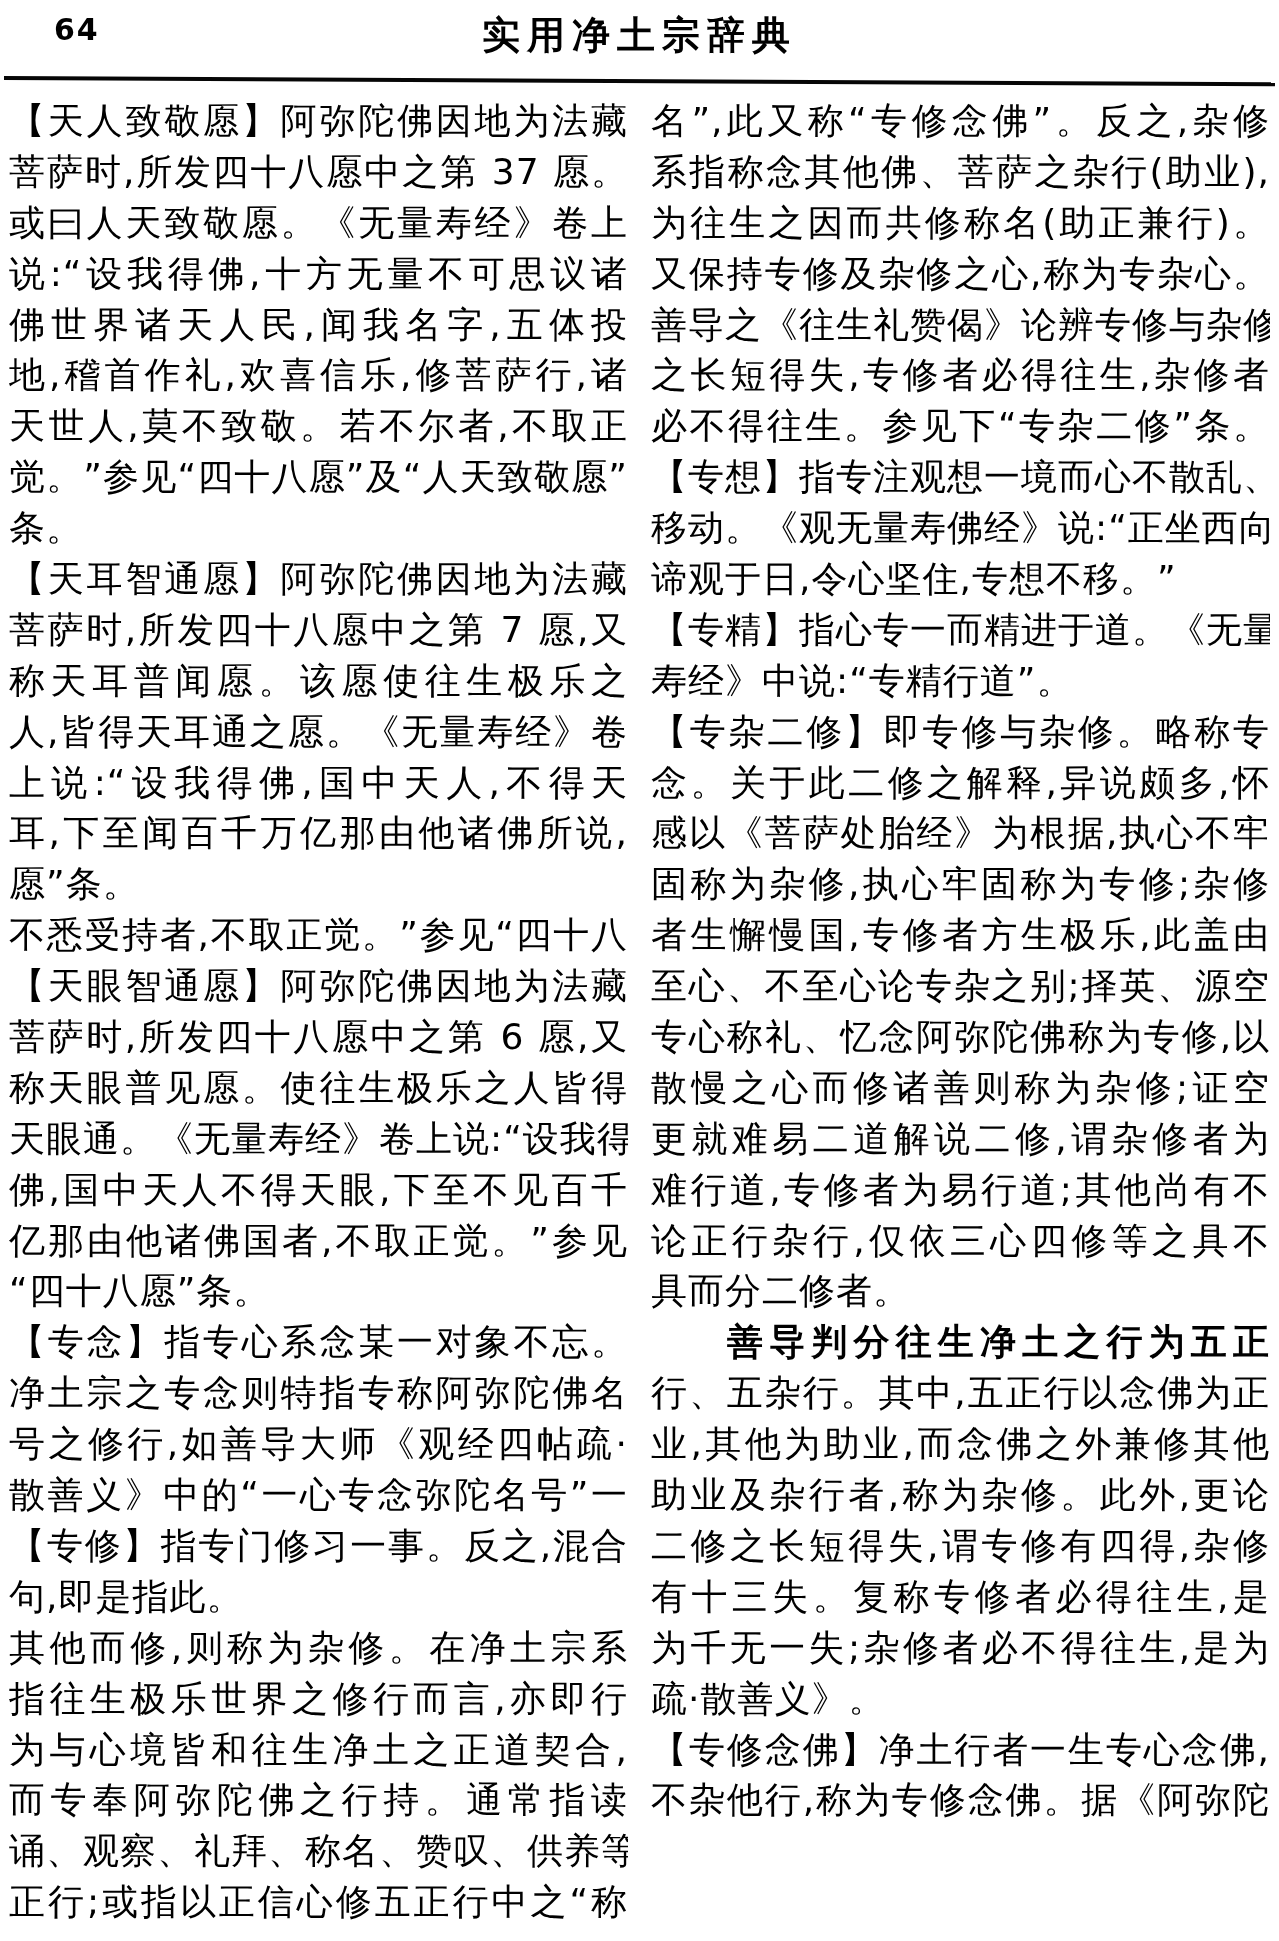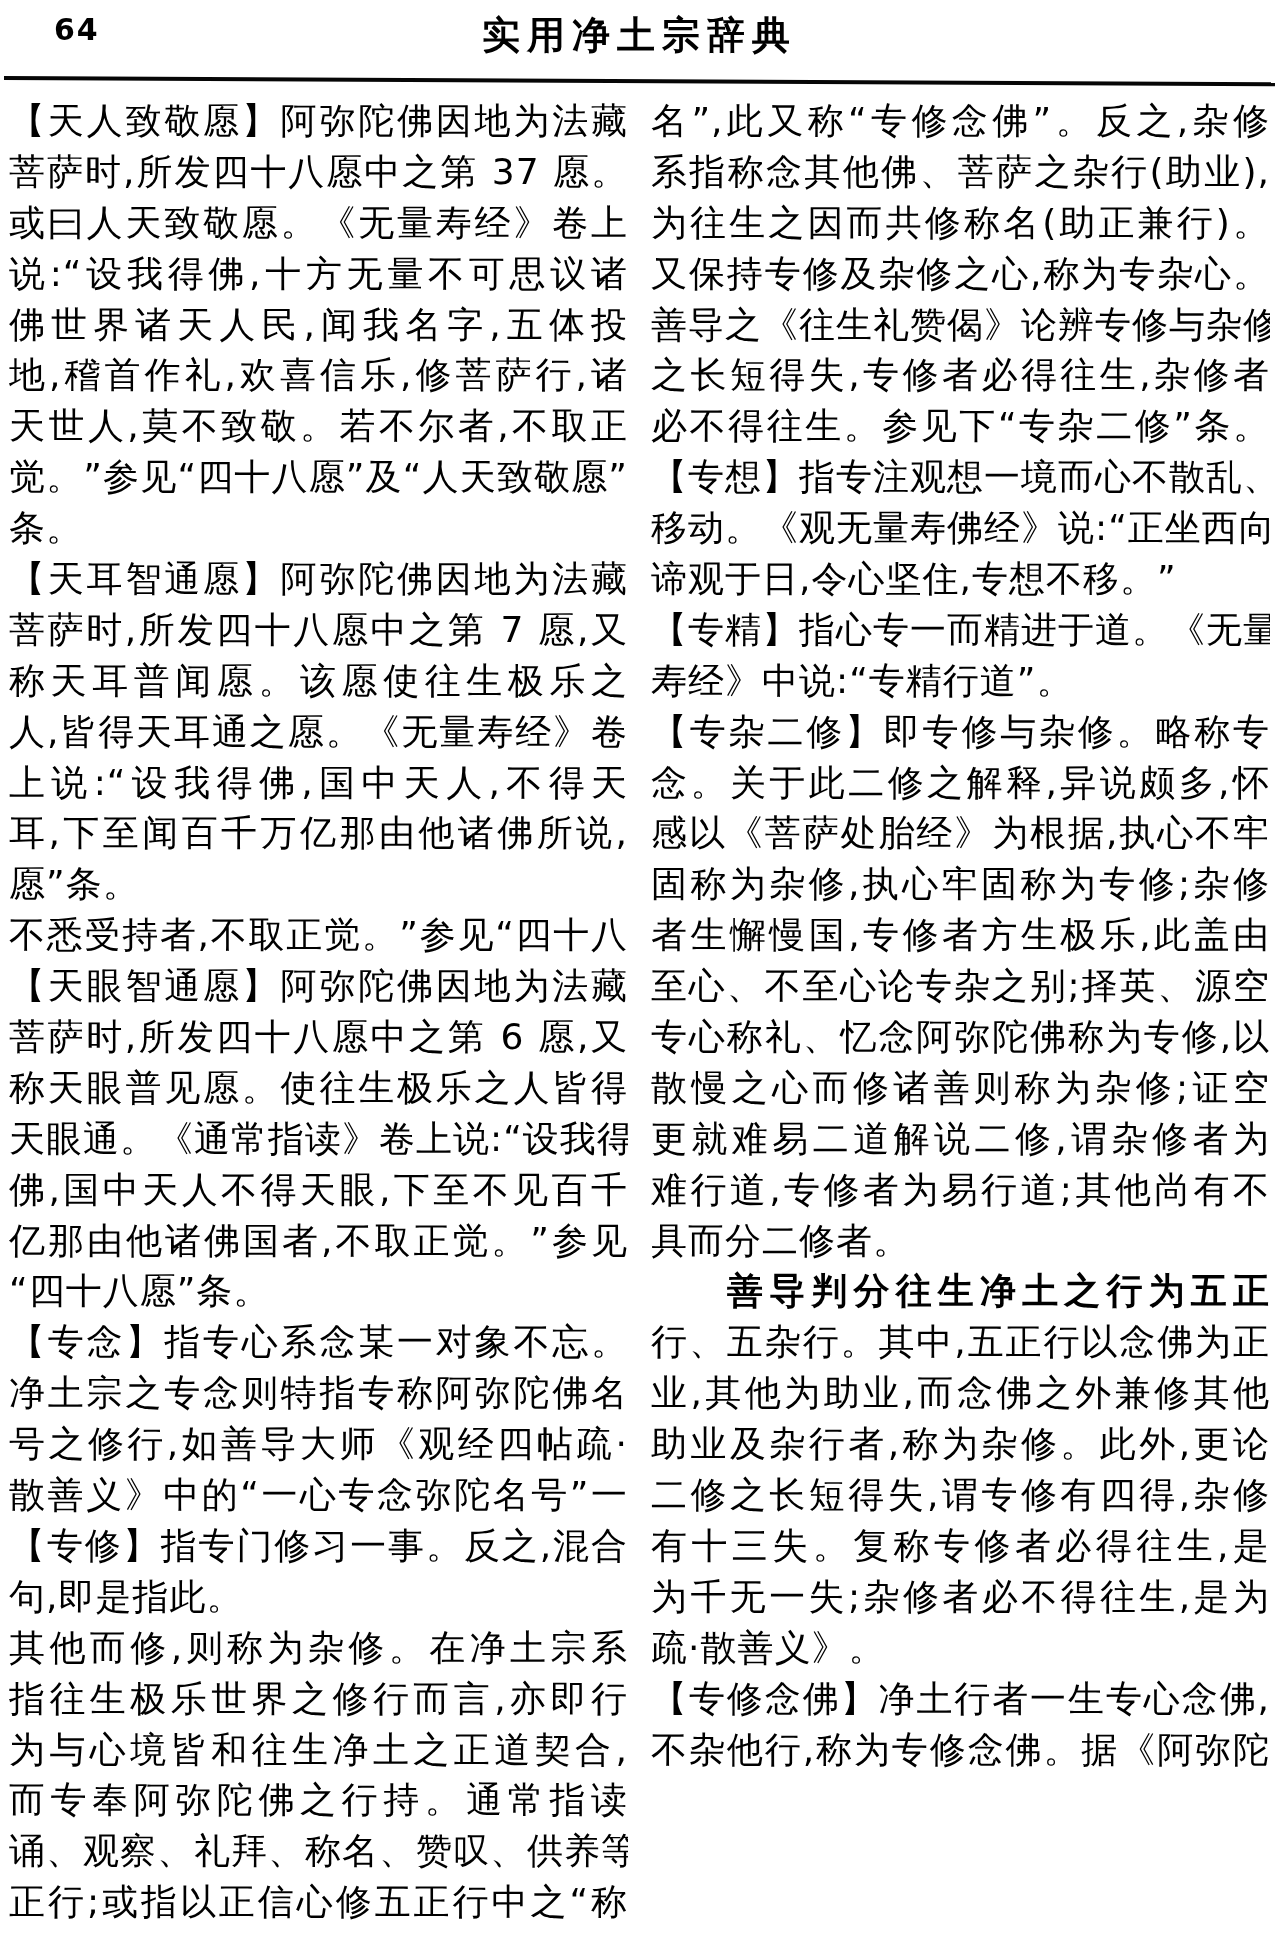--- a/index.html
+++ b/index.html
@@ -75,21 +75,21 @@
         <div class="line">菩萨时,所发四十八愿中之第 7 愿,又</div>
         <div class="line">称天耳普闻愿。该愿使往生极乐之</div>
         <div class="line">人,皆得天耳通之愿。《无量寿经》卷</div>
         <div class="line">上说:“设我得佛,国中天人,不得天</div>
         <div class="line">耳,下至闻百千万亿那由他诸佛所说,</div>
         <div class="line end">愿”条。</div>
         <div class="line">不悉受持者,不取正觉。”参见“四十八</div>
         <div class="line"><span class="headword">【天眼智通愿】</span>阿弥陀佛因地为法藏</div>
         <div class="line">菩萨时,所发四十八愿中之第 6 愿,又</div>
         <div class="line">称天眼普见愿。使往生极乐之人皆得</div>
-        <div class="line">天眼通。《通常指读》卷上说:“设我得</div>
+        <div class="line">天眼通。《无量寿经》卷上说:“设我得</div>
         <div class="line">佛,国中天人不得天眼,下至不见百千</div>
         <div class="line">亿那由他诸佛国者,不取正觉。”参见</div>
         <div class="line end">“四十八愿”条。</div>
         <div class="line"><span class="headword">【专念】</span>指专心系念某一对象不忘。</div>
         <div class="line">净土宗之专念则特指专称阿弥陀佛名</div>
         <div class="line">号之修行,如善导大师《观经四帖疏·</div>
         <div class="line">散善义》中的“一心专念弥陀名号”一</div>
         <div class="line"><span class="headword">【专修】</span>指专门修习一事。反之,混合</div>
         <div class="line end">句,即是指此。</div>
         <div class="line">其他而修,则称为杂修。在净土宗系</div>
@@ -115,20 +115,21 @@
         <div class="line"><span class="headword">【专杂二修】</span>即专修与杂修。略称专</div>
         <div class="line">念。关于此二修之解释,异说颇多,怀</div>
         <div class="line">感以《菩萨处胎经》为根据,执心不牢</div>
         <div class="line">固称为杂修,执心牢固称为专修;杂修</div>
         <div class="line">者生懈慢国,专修者方生极乐,此盖由</div>
         <div class="line">至心、不至心论专杂之别;择英、源空</div>
         <div class="line">专心称礼、忆念阿弥陀佛称为专修,以</div>
         <div class="line">散慢之心而修诸善则称为杂修;证空</div>
         <div class="line">更就难易二道解说二修,谓杂修者为</div>
         <div class="line">难行道,专修者为易行道;其他尚有不</div>
+        <div class="line">论正行杂行,仅依三心四修等之具不</div>
         <div class="line end">具而分二修者。</div>
         <div class="line indent">善导判分往生净土之行为五正</div>
         <div class="line">行、五杂行。其中,五正行以念佛为正</div>
         <div class="line">业,其他为助业,而念佛之外兼修其他</div>
         <div class="line">助业及杂行者,称为杂修。此外,更论</div>
         <div class="line">二修之长短得失,谓专修有四得,杂修</div>
         <div class="line">有十三失。复称专修者必得往生,是</div>
         <div class="line">为千无一失;杂修者必不得往生,是为</div>
         <div class="line end">疏·散善义》。</div>
         <div class="line"><span class="headword">【专修念佛】</span>净土行者一生专心念佛,</div>

